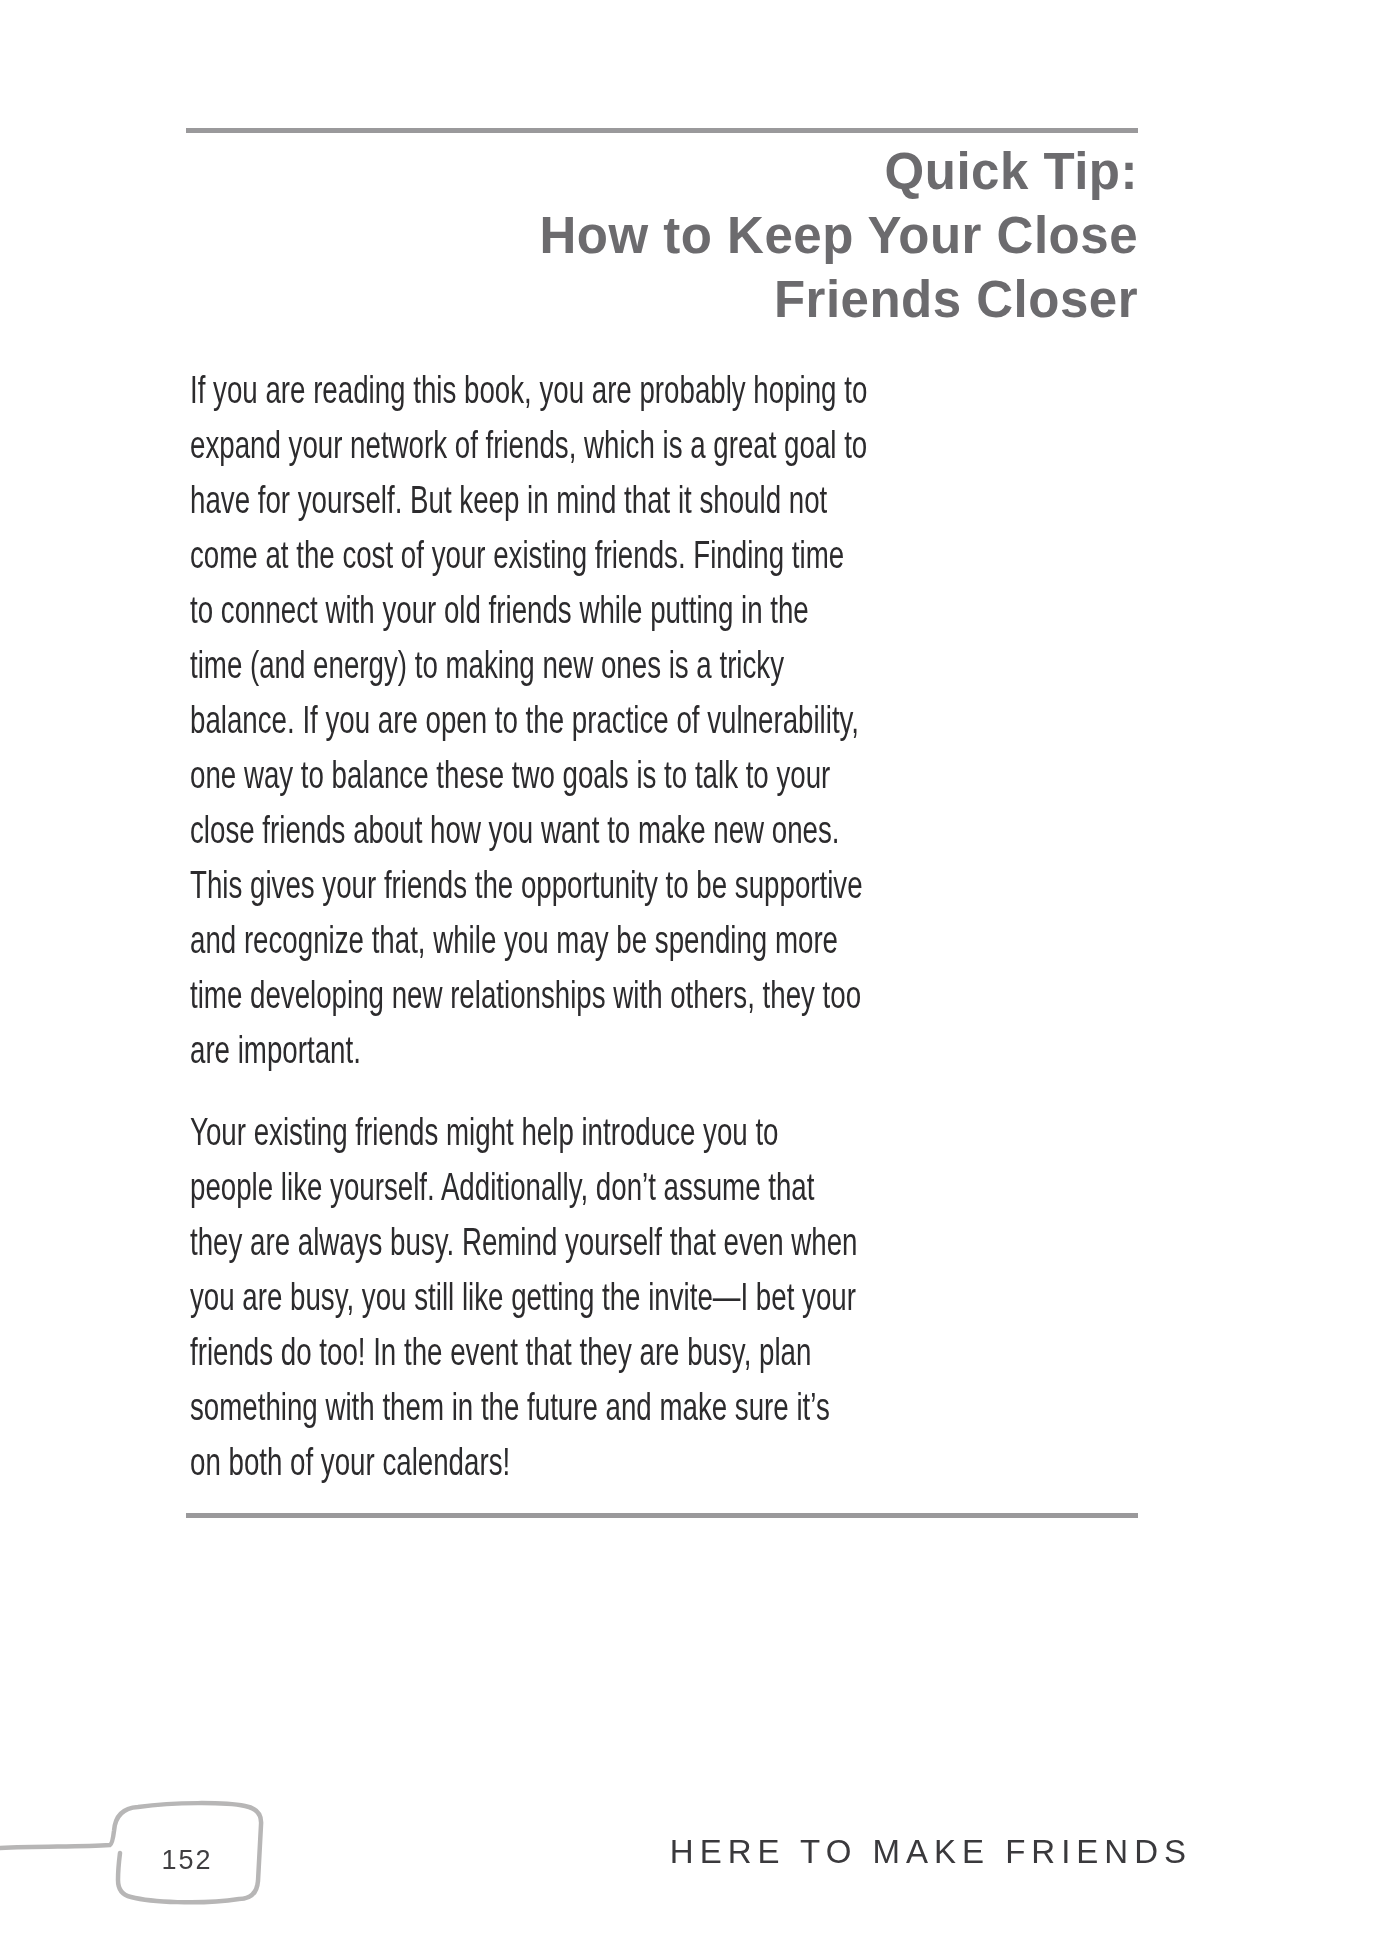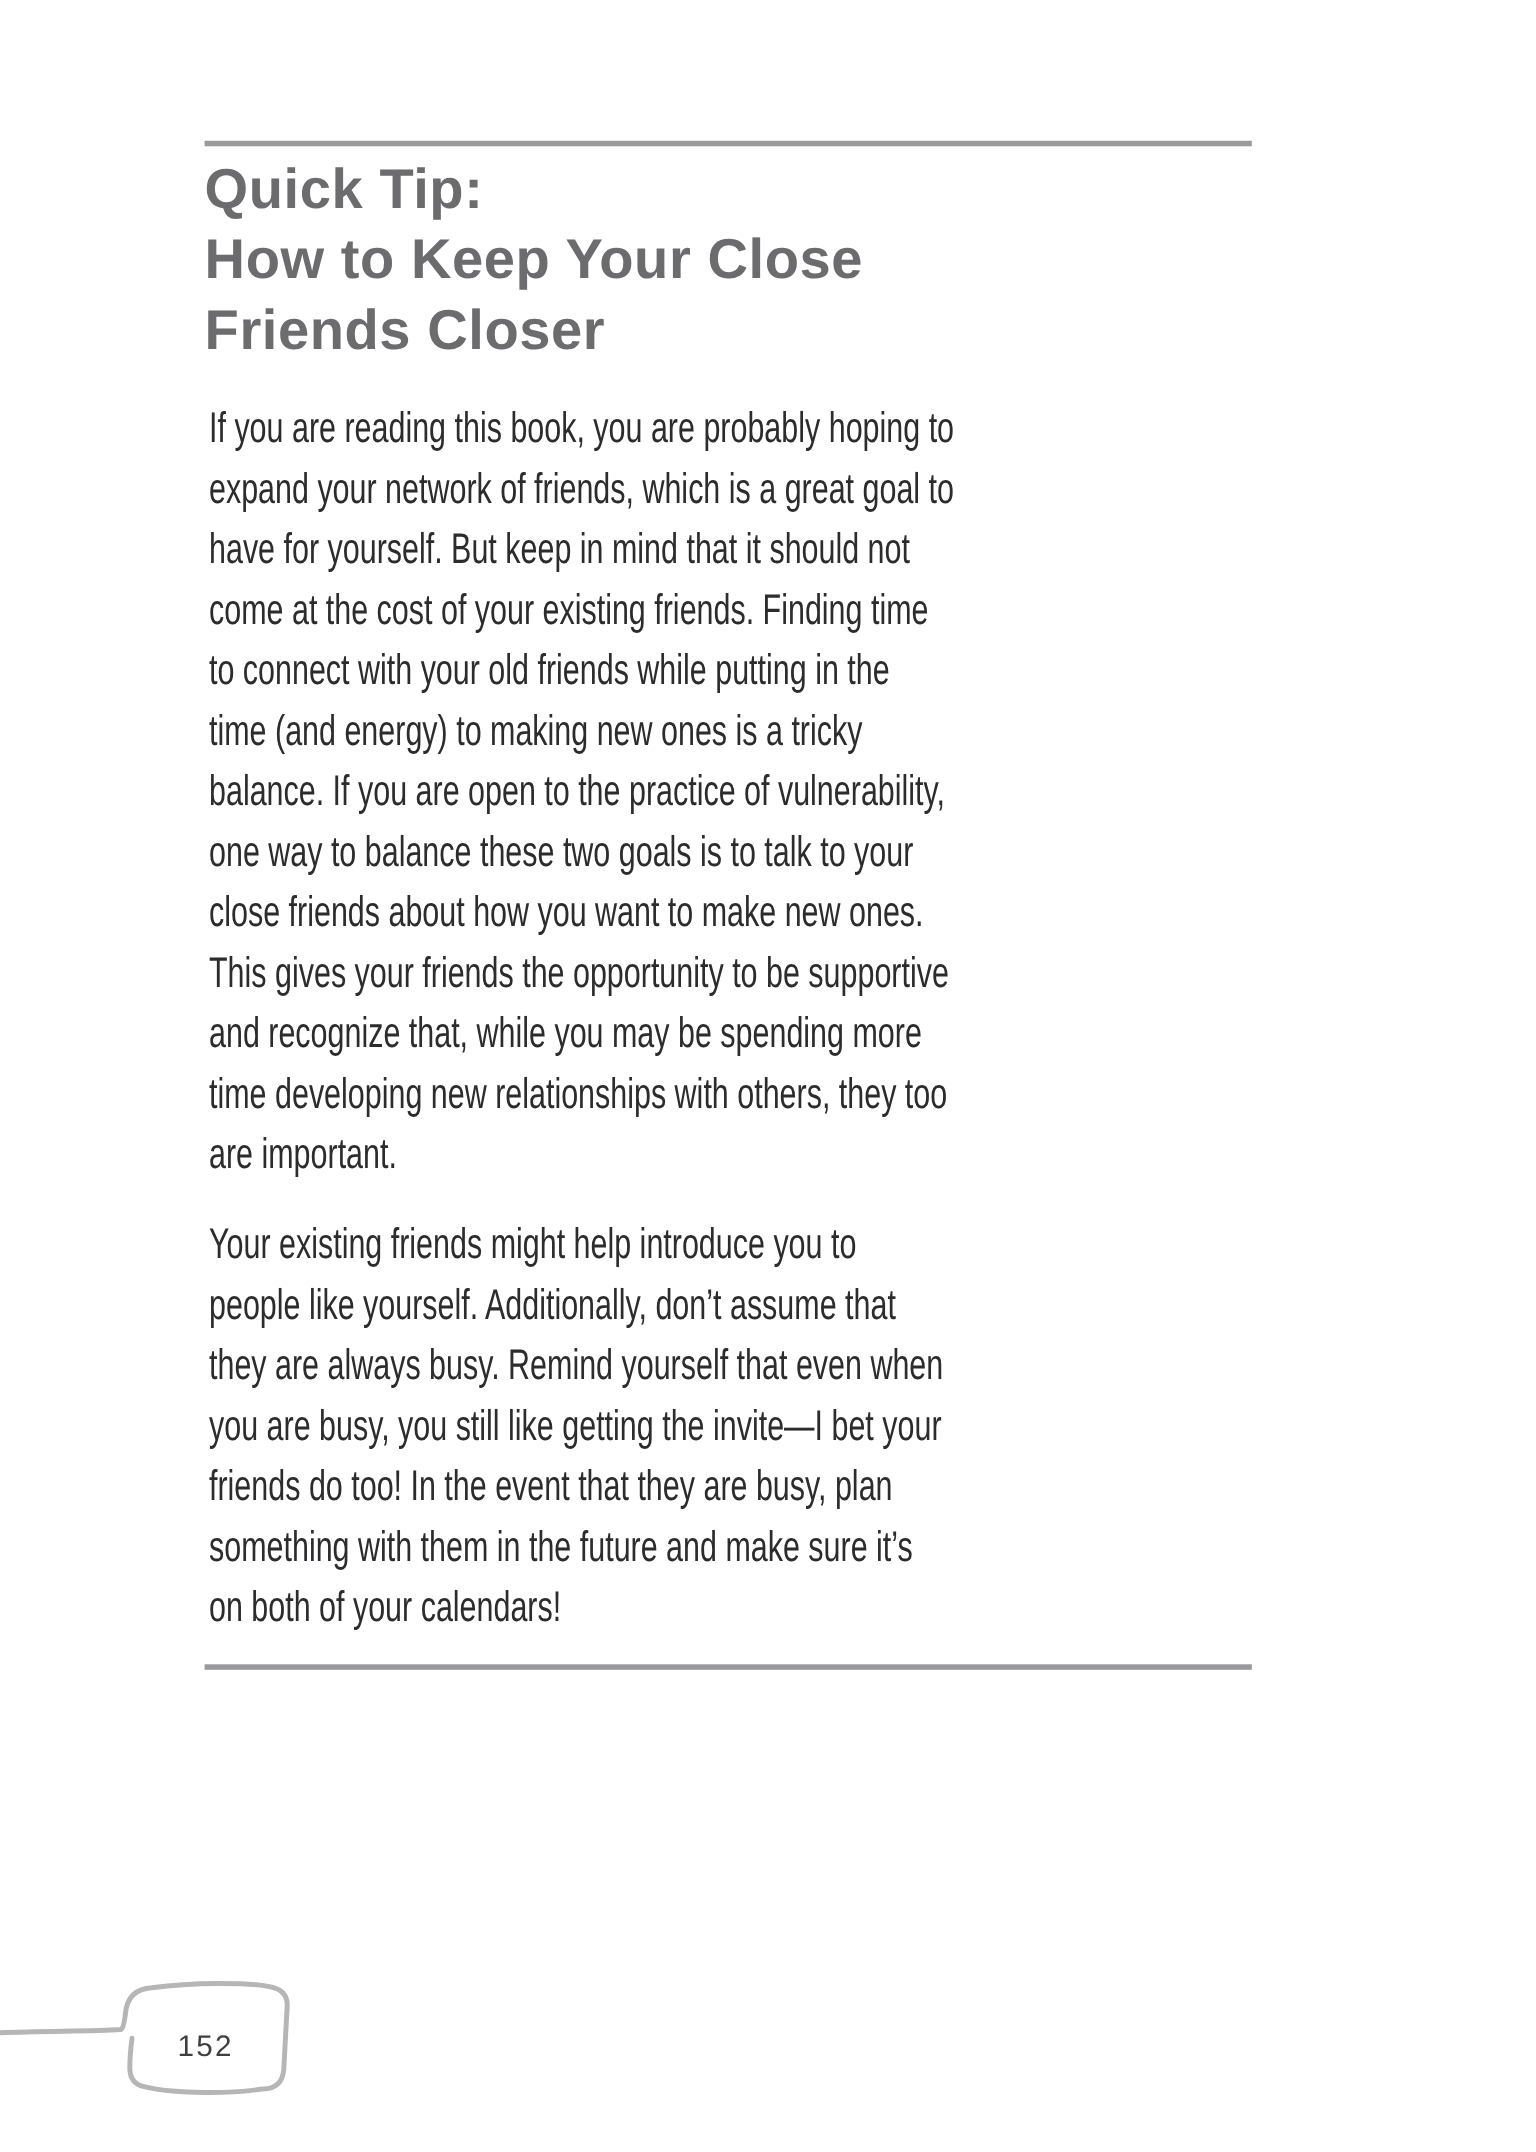--- a/index.html
+++ b/index.html
@@ -23,21 +23,21 @@
     background: #9a999b;
   }
   #top-rule { top: 128px; }
   #bottom-rule { top: 1513px; }
 
   #tip-title {
     position: absolute;
     left: 186px;
     top: 140px;
     width: 952px;
-    text-align: left;
+    text-align: right;
     font-size: 51px;
     line-height: 64px;
     font-weight: bold;
     color: #6c6b6e;
     letter-spacing: 0.5px;
   }
 
   .para {
     position: absolute;
     left: 190px;
@@ -109,14 +109,15 @@
                C 260 50, 259 70, 258 86
                C 257 98, 251 104, 239 104
                C 200 110, 150 107, 131 102
                C 122 100, 118 94, 118 85
                C 118 76, 119 66, 120 58" fill="none" stroke="#b7b6b6" stroke-width="4.5" stroke-linecap="round" stroke-linejoin="round"></path>
     </svg>
   </div>
 
   <div id="page-number">152</div>
 
+  <div id="running-footer">HERE TO MAKE FRIENDS</div>
 
 </div>
 
 </body></html>

